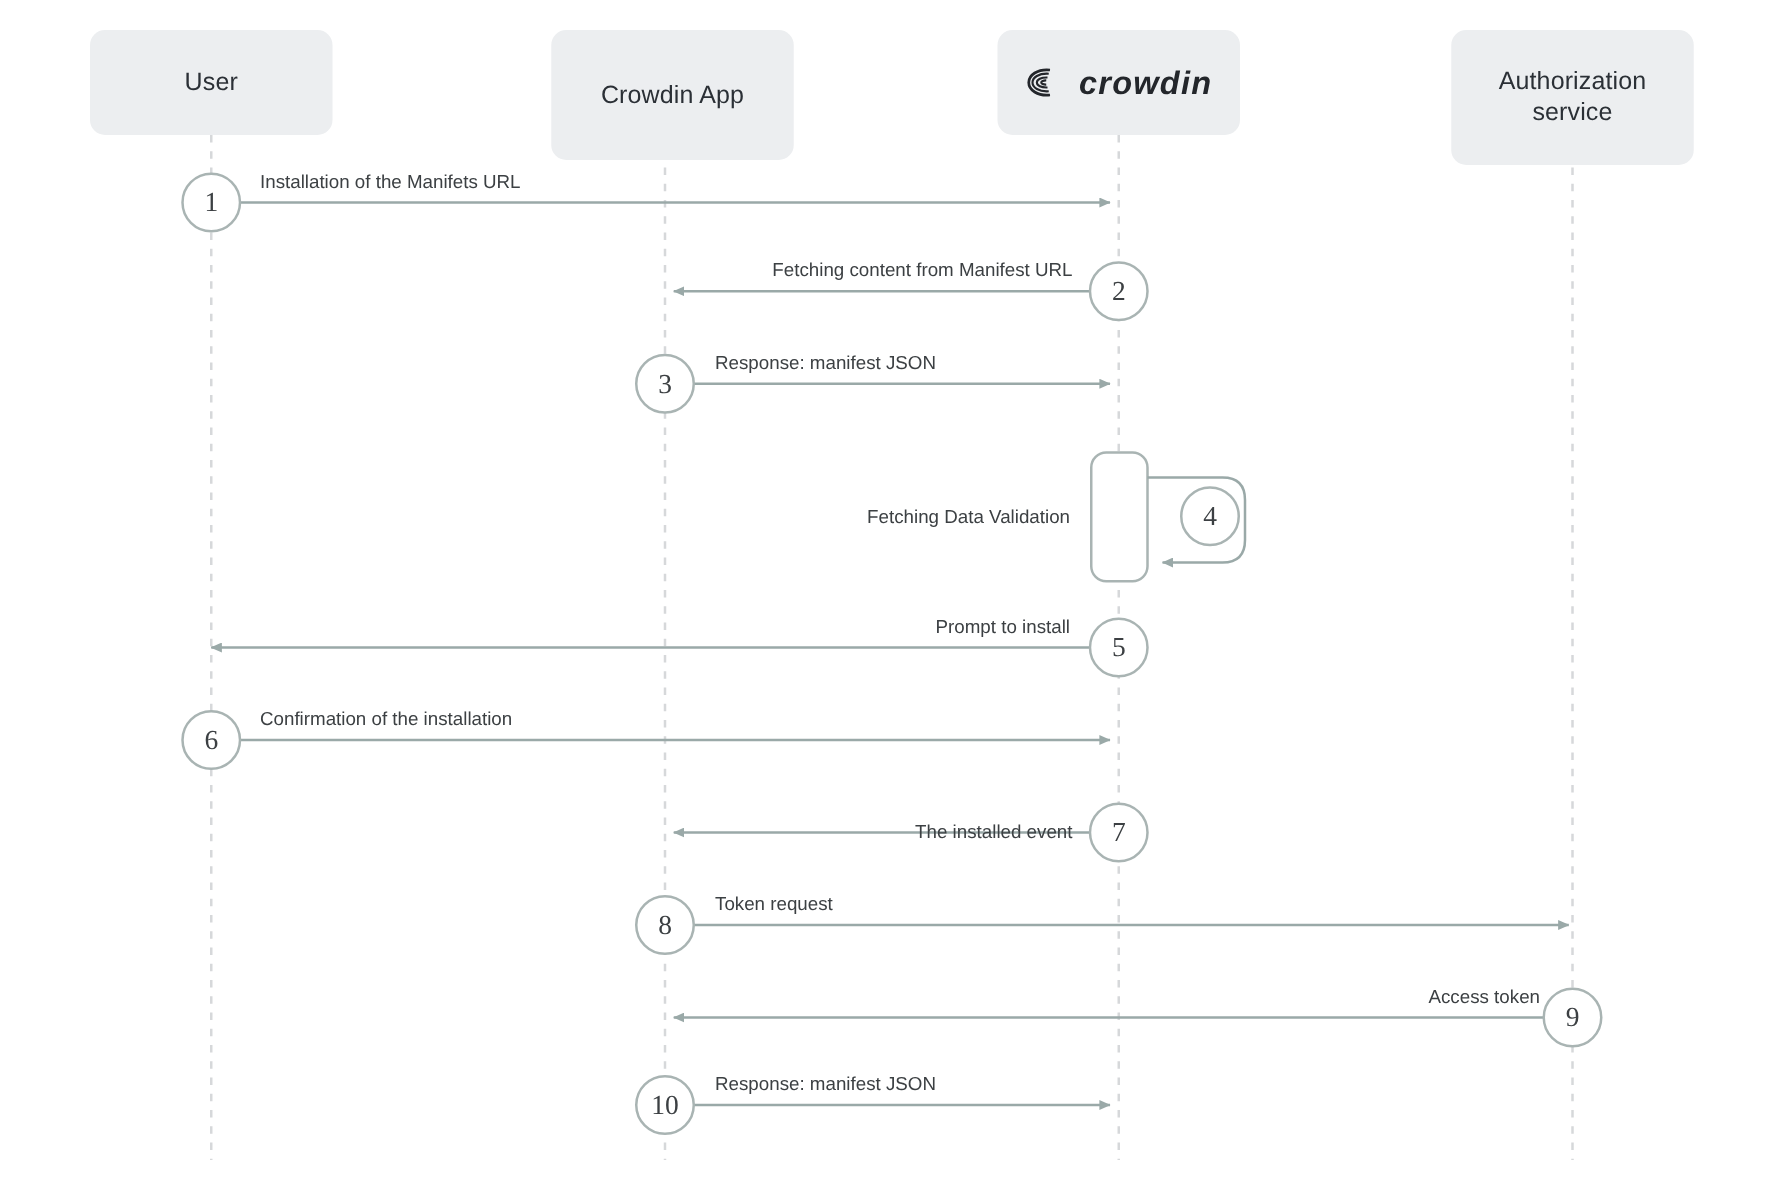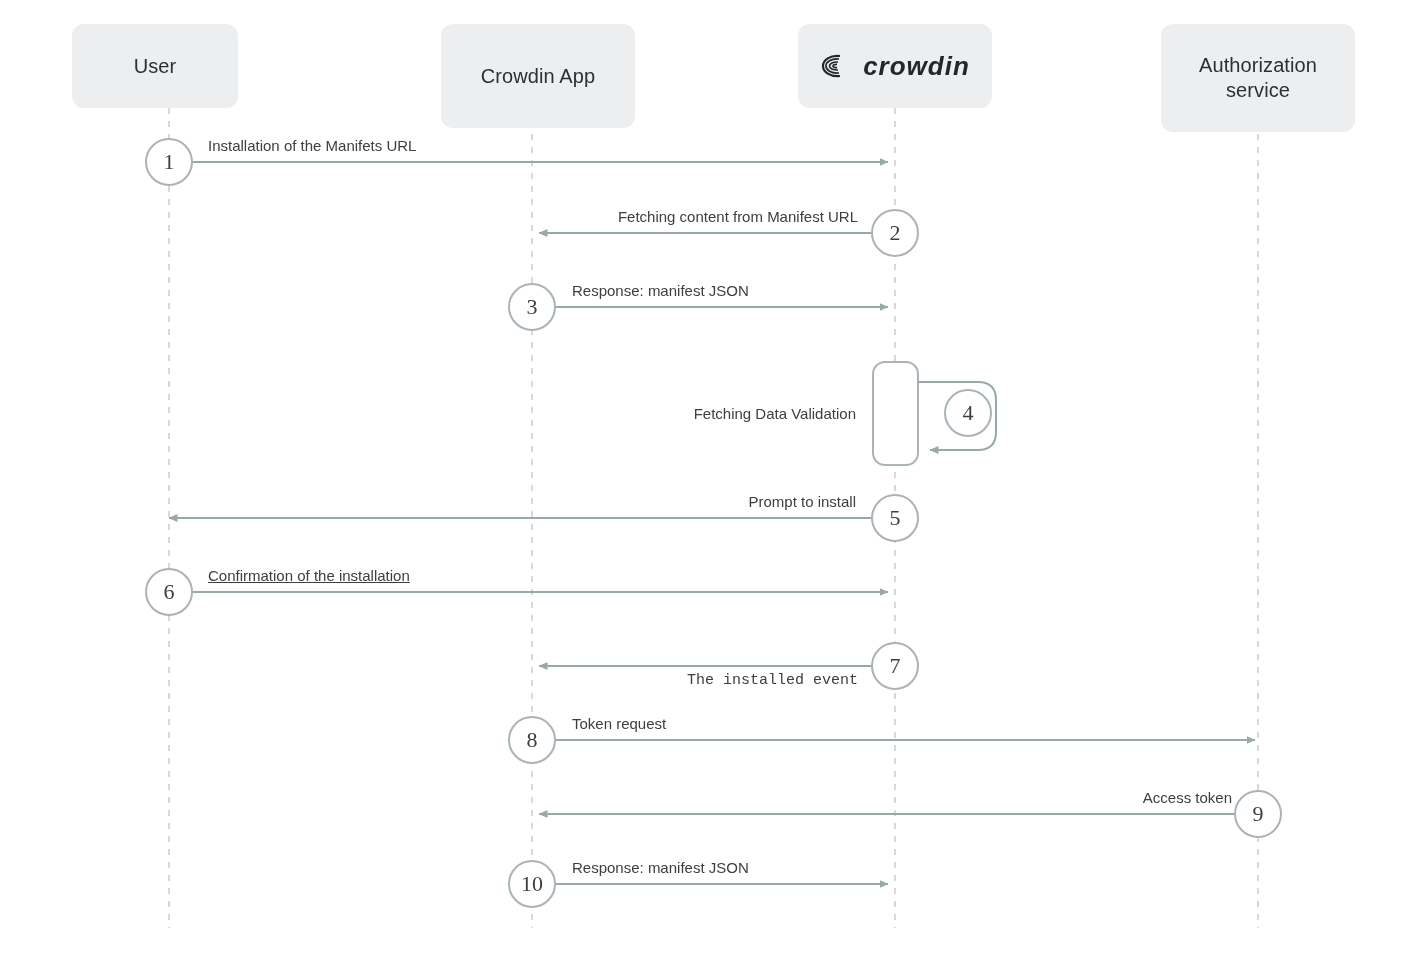--- a/index.html
+++ b/index.html
@@ -126,21 +126,21 @@
       <circle cx="968" cy="413" r="23" fill="#ffffff" stroke="#a9b4b3" stroke-width="2"></circle>
       <circle cx="895" cy="518" r="23" fill="#ffffff" stroke="#a9b4b3" stroke-width="2"></circle>
       <circle cx="169" cy="592" r="23" fill="#ffffff" stroke="#a9b4b3" stroke-width="2"></circle>
       <circle cx="895" cy="666" r="23" fill="#ffffff" stroke="#a9b4b3" stroke-width="2"></circle>
       <circle cx="532" cy="740" r="23" fill="#ffffff" stroke="#a9b4b3" stroke-width="2"></circle>
       <circle cx="1258" cy="814" r="23" fill="#ffffff" stroke="#a9b4b3" stroke-width="2"></circle>
       <circle cx="532" cy="884" r="23" fill="#ffffff" stroke="#a9b4b3" stroke-width="2"></circle>
     </g>
   </svg>
 
-  <div class="participant-box" style="left:72px; top:24px; width:166px; height:84px;">
+  <div class="participant-box" style="left:72px; top:24px; width:194px; height:84px;">
     <span class="participant-label">User</span>
   </div>
 
   <div class="participant-box" style="left:441px; top:24px; width:194px; height:104px;">
     <span class="participant-label">Crowdin App</span>
   </div>
 
   <div class="participant-box" style="left:798px; top:24px; width:194px; height:84px;">
     <span class="crowdin-logo">
       <svg width="30" height="28" viewBox="0 0 30 28">
@@ -160,22 +160,22 @@
       <span>Authorization</span><br>
       <span>service</span>
     </span>
   </div>
 
   <div class="msg-label align-left" style="left:208px;  top:138px;">Installation of the Manifets URL</div>
   <div class="msg-label align-right" style="left:858px;  top:209px;">Fetching content from Manifest URL</div>
   <div class="msg-label align-left" style="left:572px;  top:283px;">Response: manifest JSON</div>
   <div class="msg-label align-right" style="left:856px;  top:406px;">Fetching Data Validation</div>
   <div class="msg-label align-right" style="left:856px;  top:494px;">Prompt to install</div>
-  <div class="msg-label align-left" style="left:208px;  top:568px;text-decoration:underline;">Confirmation of the installation</div>
-  <div class="msg-label align-right" style="left:858px;  top:673px;font-family:Liberation Mono, monospace;">The installed event</div>
+  <div class="msg-label align-left" style="left:208px;  top:568px;">Confirmation of the installation</div>
+  <div class="msg-label align-right" style="left:858px;  top:658px;">The installed event</div>
   <div class="msg-label align-left" style="left:572px;  top:716px;">Token request</div>
   <div class="msg-label align-right" style="left:1218px; top:790px;margin-left:14px;">Access token</div>
   <div class="msg-label align-left" style="left:572px;  top:860px;">Response: manifest JSON</div>
 
   <div class="step-num" style="left:169px;  top:162px;">1</div>
   <div class="step-num" style="left:895px;  top:233px;">2</div>
   <div class="step-num" style="left:532px;  top:307px;">3</div>
   <div class="step-num" style="left:968px;  top:413px;">4</div>
   <div class="step-num" style="left:895px;  top:518px;">5</div>
   <div class="step-num" style="left:169px;  top:592px;">6</div>

